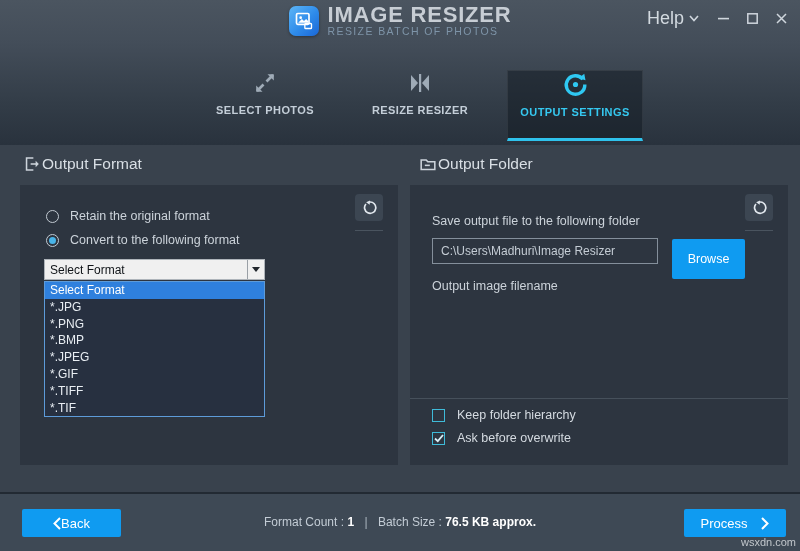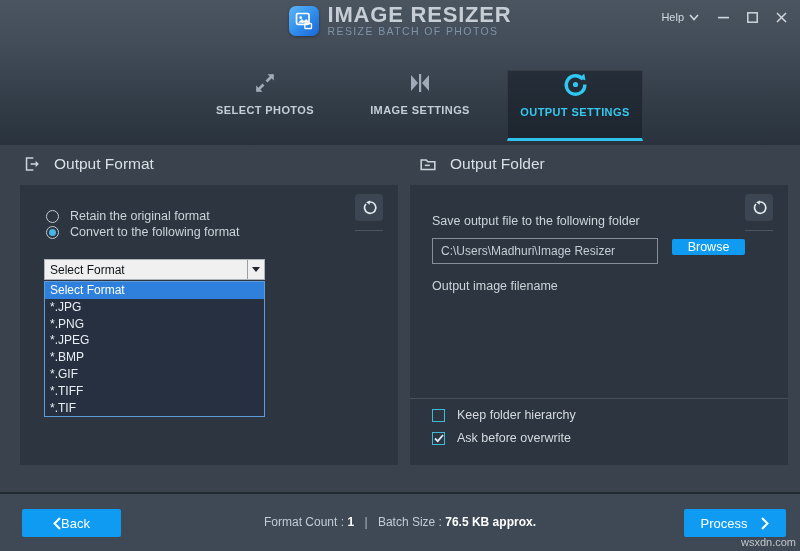--- a/index.html
+++ b/index.html
@@ -20,39 +20,39 @@
   .logo {
     width:30px; height:30px; border-radius:7px; margin-top:2px;
     background:linear-gradient(135deg,#5db6f7 0%, #2e8bea 55%, #1a66d6 100%);
     display:flex; align-items:center; justify-content:center;
     box-shadow:0 1px 3px rgba(0,0,0,.35);
   }
   .brand-text { display:flex; flex-direction:column; }
   .brand-title { font-size:22px; font-weight:bold; letter-spacing:.8px; color:#c7cdd4; line-height:21px; }
   .brand-sub { font-size:10.5px; letter-spacing:1.4px; color:#7e94a8; line-height:13px; }
   .winctrl { position:absolute; right:8px; top:8px; display:flex; align-items:center; gap:7px; }
-  .help { display:flex; align-items:center; gap:5px; color:#d3dae0; font-size:11px; cursor:default; margin-right:6px; }
+  .help { display:flex; align-items:center; gap:5px; color:#d3dae0; font-size:18px; cursor:default; margin-right:6px; }
   .wbtn { width:22px; height:18px; display:flex; align-items:center; justify-content:center; color:#cfd6dd; }
 
   
   .tabs { position:absolute; left:197px; top:70px; display:flex; gap:19px; }
   .tab {
     width:136px; height:71px; display:flex; flex-direction:column;
     align-items:center; padding-bottom:10px; gap:8px;
   }
   .tab .tlabel { font-size:11px; font-weight:bold; letter-spacing:.4px; color:#c4ced8; }
   .tab.active {
     background:rgba(16,23,32,.5);
     border:1px solid rgba(255,255,255,.07);
     border-bottom:3px solid #2fc2ec;
   }
   .tab.active .tlabel { color:#35c8f0; }
 
   
-  .sec-head { position:absolute; display:flex; align-items:center; gap:12px; }
+  .sec-head { position:absolute; display:flex; align-items:center; }
   .sec-head .stitle { font-size:15.5px; color:#d9dfe5; }
   .sec-head.left { left:22px; top:154px; }
   .sec-head.right { left:418px; top:154px; }
 
   
   .panel { position:absolute; top:185px; width:378px; height:280px; background:#2d3540; }
   .panel.left { left:20px; }
   .panel.right { left:410px; }
   .reset-btn {
     position:absolute; right:15px; top:9px; width:28px; height:27px;
@@ -93,21 +93,21 @@
   .path-input {
     position:absolute; left:22px; top:53px; width:226px; height:26px;
     background:transparent; border:1px solid #848f9b; color:#c4ccd4;
     font-size:12px; padding:0 8px; font-family:"Liberation Sans", sans-serif; outline:none;
   }
   .btn-blue {
     background:#0f9bf1; color:#ffffff; border:none; border-radius:2px;
     font-size:12.5px; display:flex; align-items:center; justify-content:center;
     font-family:"Liberation Sans", sans-serif; cursor:pointer;
   }
-  .browse-btn { position:absolute; left:262px; top:54px; width:73px; height:16px; }
+  .browse-btn { position:absolute; left:262px; top:54px; width:73px; height:40px; }
   .hr { position:absolute; left:0; width:378px; height:1px; background:#46505b; top:213px; }
 
   .check-row { position:absolute; left:22px; display:flex; align-items:center; gap:12px; }
   .checkbox {
     width:13px; height:13px; border:1px solid #3fbbd9; background:transparent; flex:0 0 auto;
     display:flex; align-items:center; justify-content:center;
   }
   .check-label { font-size:12.5px; color:#d5dbe1; }
 
   
@@ -180,21 +180,21 @@
         <path d="M10.5 21.8 H4.2 V15.5 Z" fill="#9fabb7"></path>
       </svg>
       <span class="tlabel">SELECT PHOTOS</span>
     </div>
     <div class="tab">
       <svg width="26" height="26" viewBox="0 0 26 26">
         <path d="M4 5 L11 13 L4 21 Z" fill="#9fabb7"></path>
         <path d="M22 5 L15 13 L22 21 Z" fill="#9fabb7"></path>
         <rect x="12" y="4" width="2.2" height="18" fill="#9fabb7"></rect>
       </svg>
-      <span class="tlabel">IMAGE SETTINGS</span>
+      <span class="tlabel">RESIZE RESIZER</span>
     </div>
     <div class="tab active">
       <svg width="27" height="27" viewBox="0 0 27 27">
         <path d="M20.8 8.2 A9.3 9.3 0 1 0 22.8 13.5" fill="none" stroke="#2fc8f2" stroke-width="3.4"></path>
         <path d="M16.5 7.2 L23.5 9.3 L22.3 2.8 Z" fill="#2fc8f2"></path>
         <circle cx="13.5" cy="13.5" r="2.6" fill="#2fc8f2"></circle>
       </svg>
       <span class="tlabel">OUTPUT SETTINGS</span>
     </div>
   </div>
@@ -222,38 +222,38 @@
       <path d="M4.2 4.2 A6 6 0 1 0 8 2.2" fill="none" stroke="#e2e8ee" stroke-width="1.8"></path>
       <path d="M8.6 0.4 L4.4 2.4 L8.2 5 Z" fill="#e2e8ee"></path>
     </svg>
   </div>
   <div class="reset-divider"></div>
 
   <div class="radio-row" style="top:24px;text-align:center;">
     <span class="radio"></span>
     <span class="radio-label">Retain the original format</span>
   </div>
-  <div class="radio-row" style="top:40px;">
+  <div class="radio-row" style="top:48px;">
     <span class="radio on"></span>
     <span class="radio-label">Convert to the following format</span>
   </div>
 
   <div class="combo" style="left:24px; top:74px; width:221px;">
     <span class="cval">Select Format</span>
     <span class="cbtn">
         <span class="tri-down"></span>
       </span>
   </div>
 
   <div class="optlist">
     <div class="opt selected">Select Format</div>
     <div class="opt">*.JPG</div>
     <div class="opt">*.PNG</div>
+    <div class="opt">*.BMP</div>
     <div class="opt">*.JPEG</div>
-    <div class="opt">*.BMP</div>
     <div class="opt">*.GIF</div>
     <div class="opt">*.TIFF</div>
     <div class="opt">*.TIF</div>
   </div>
 </div>
 
 <div class="panel right">
   <div class="reset-btn">
     <svg width="15" height="15" viewBox="0 0 16 16">
       <path d="M4.2 4.2 A6 6 0 1 0 8 2.2" fill="none" stroke="#e2e8ee" stroke-width="1.8"></path>

